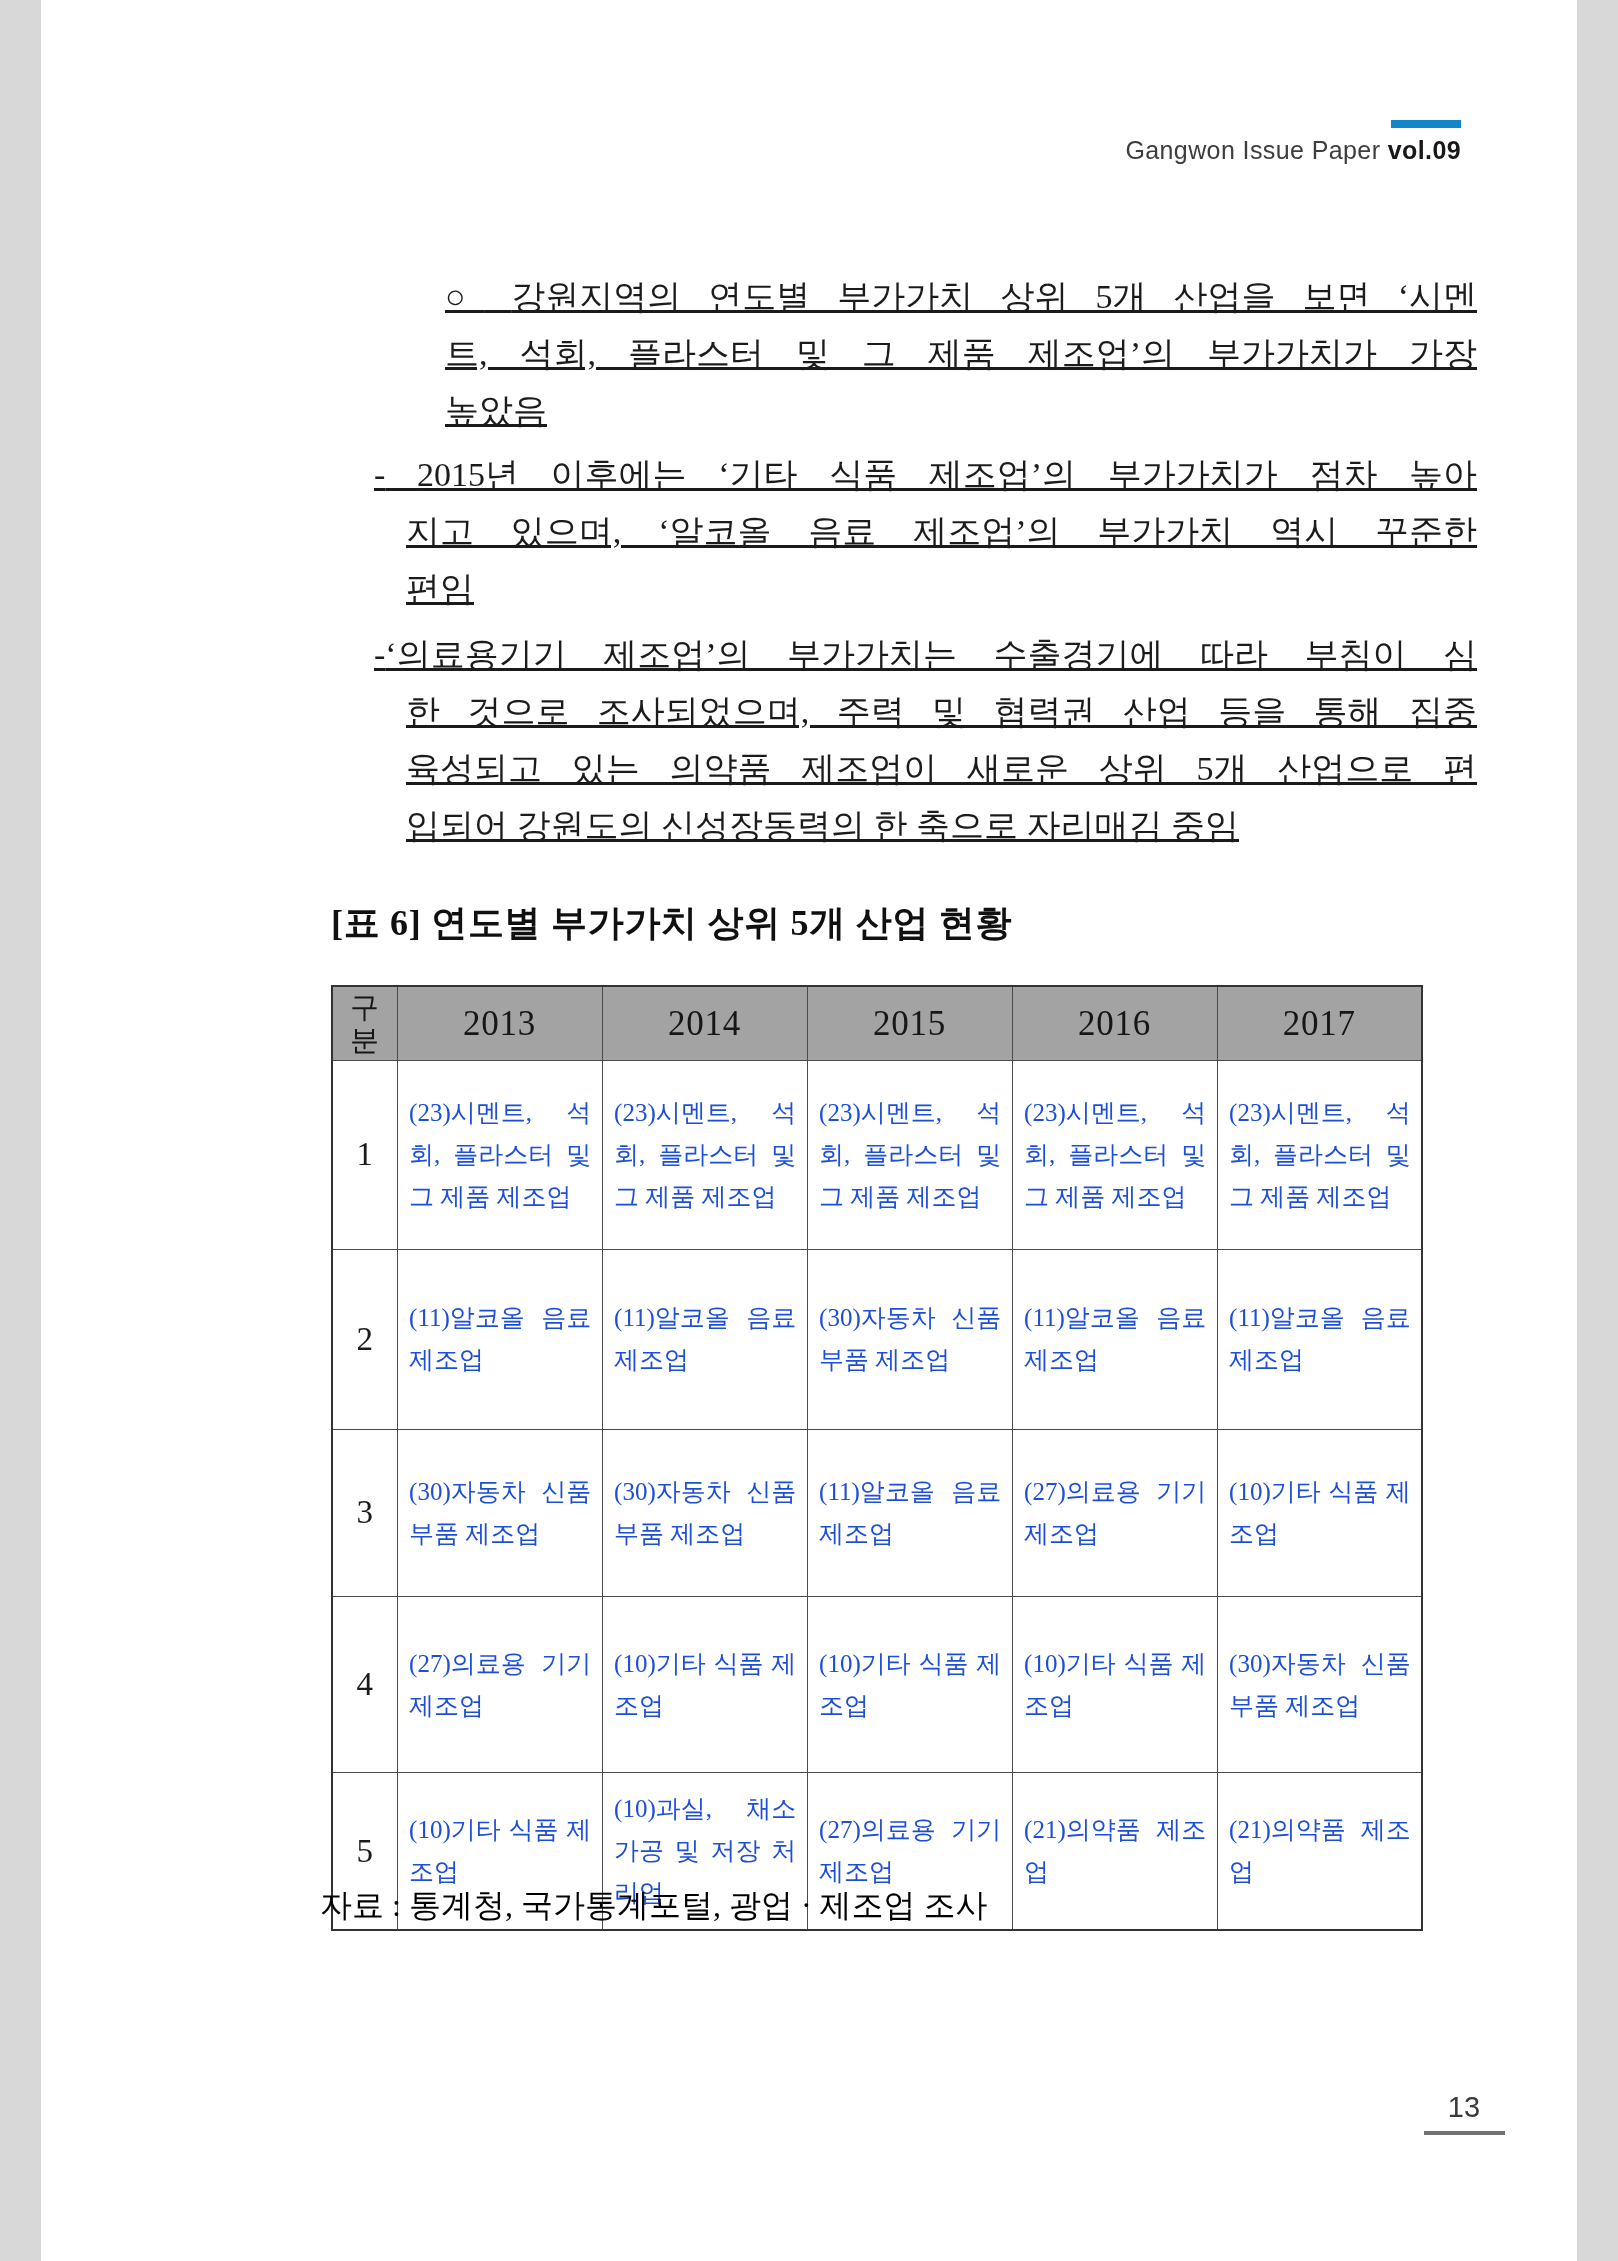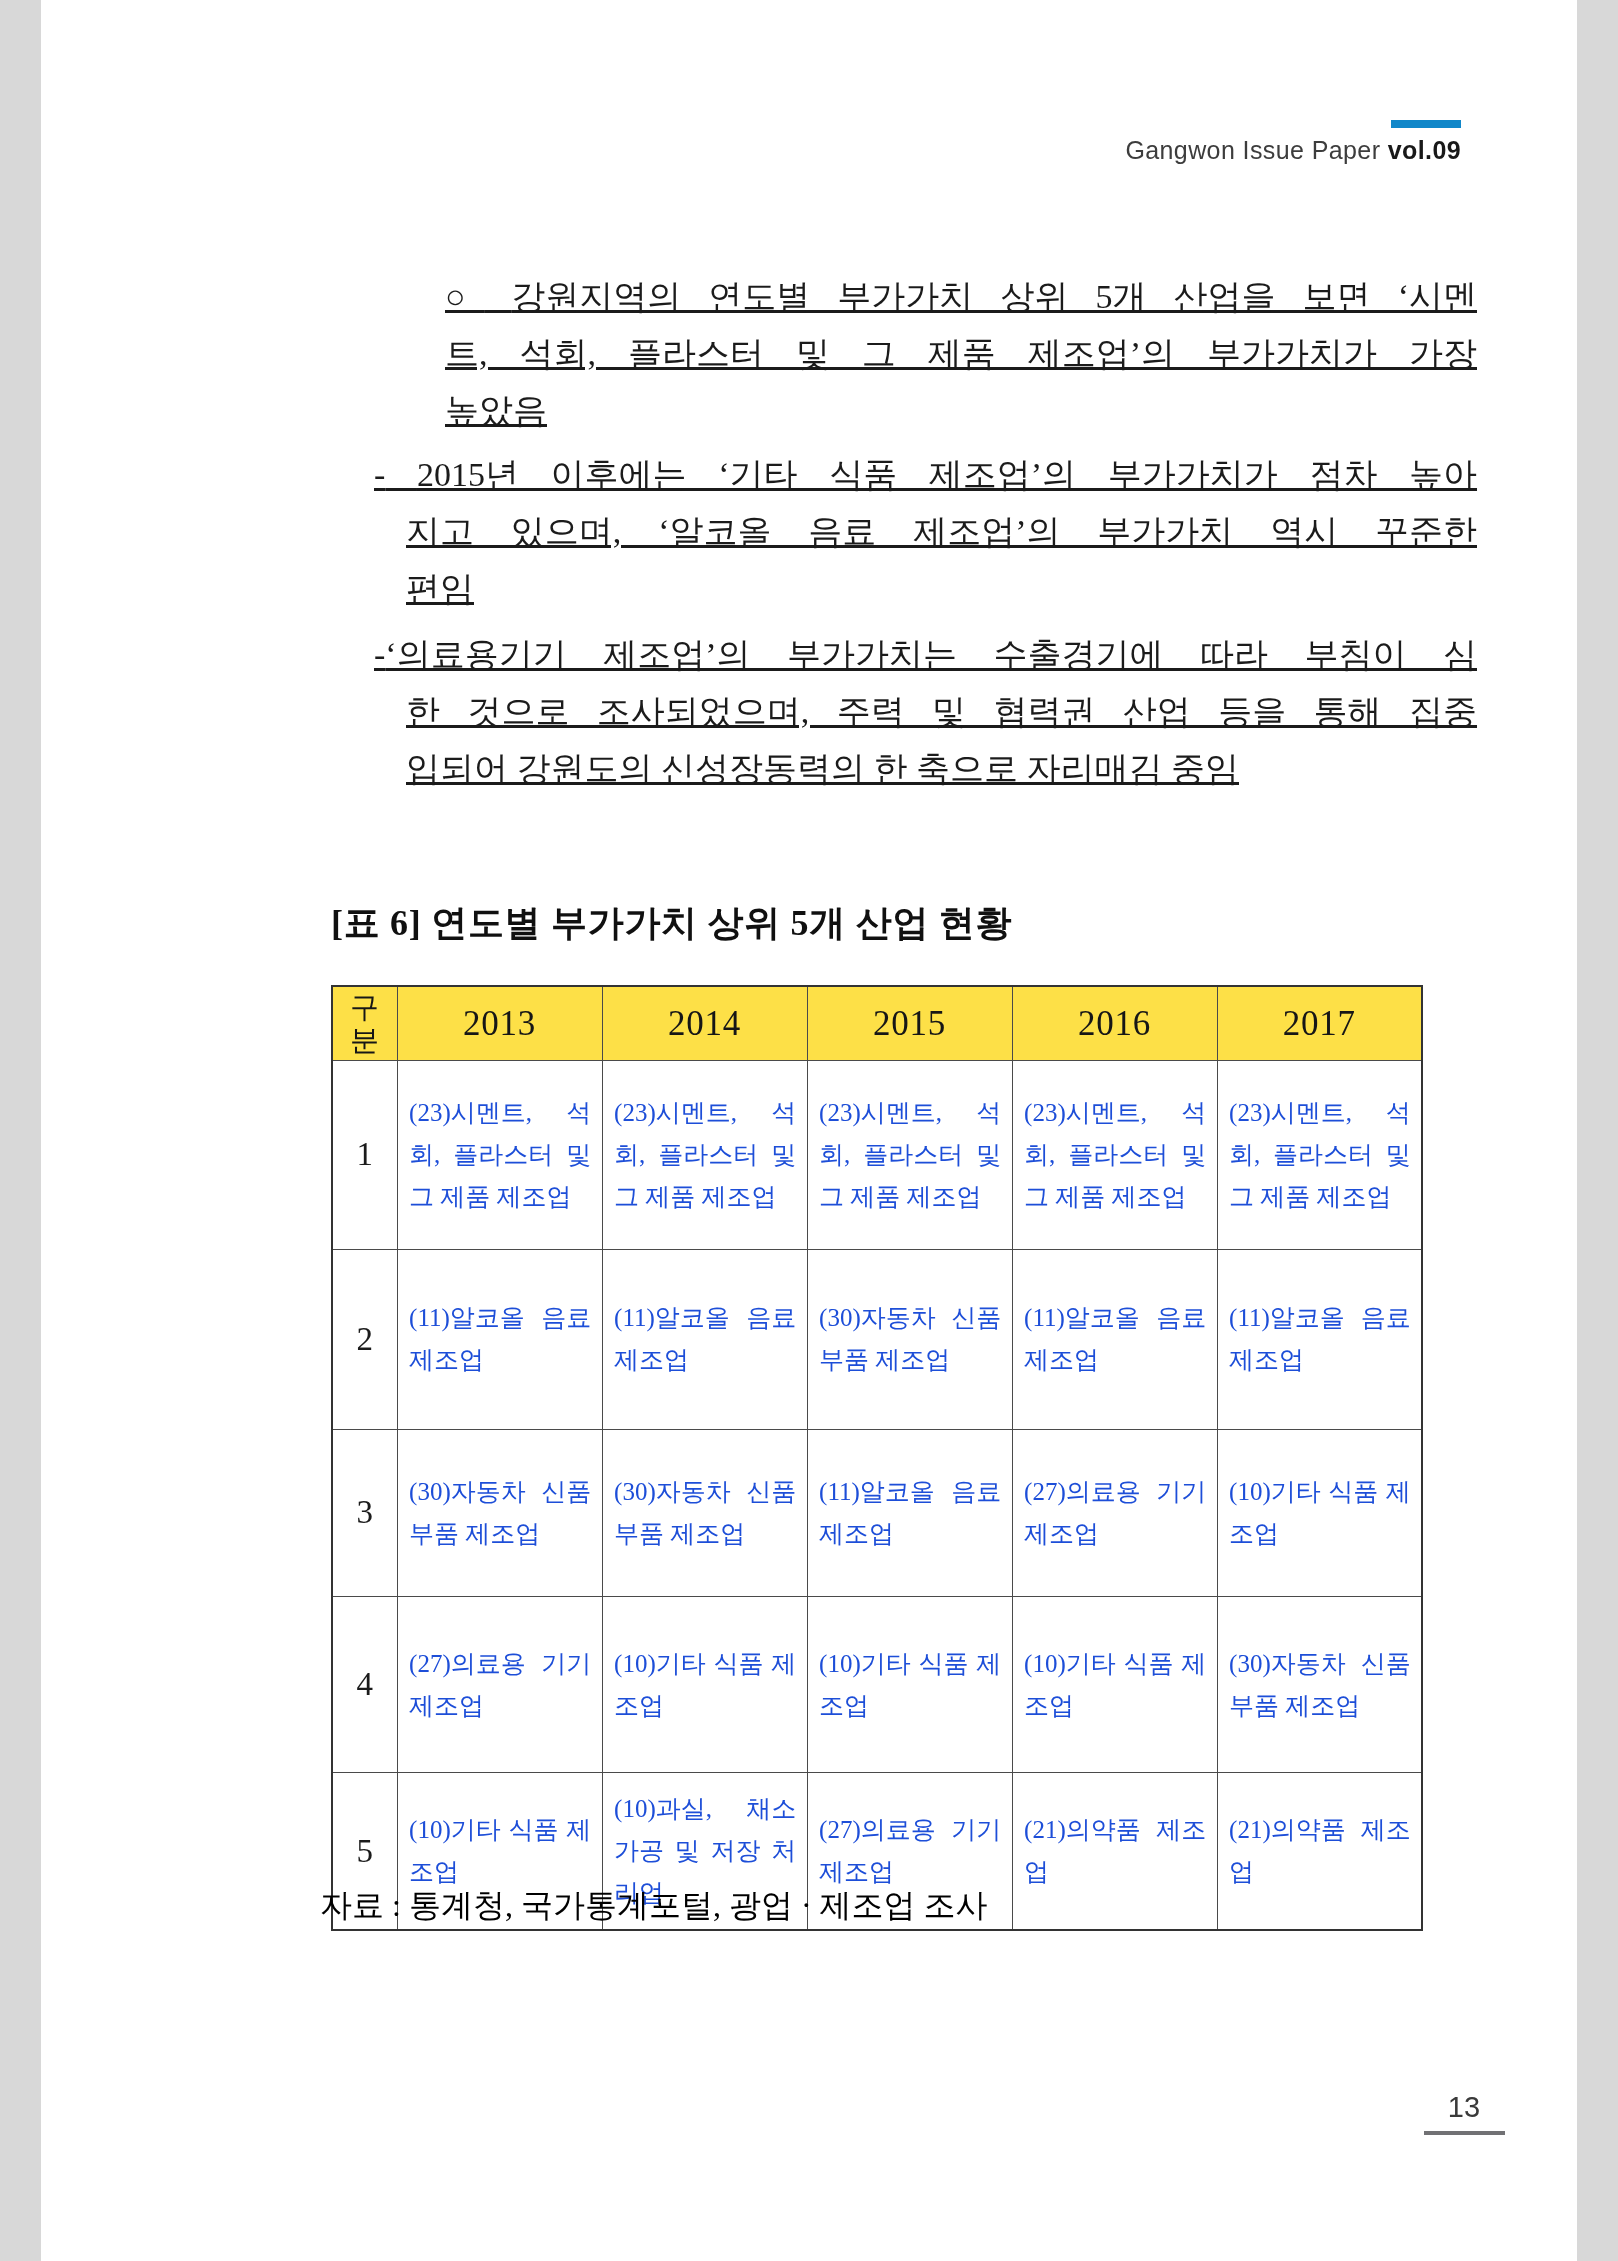--- a/index.html
+++ b/index.html
@@ -79,21 +79,21 @@
     left: 290px; top: 985px;
     width: 1088px;
     border-collapse: collapse;
     table-layout: fixed;
   }
   .industry-table th, .industry-table td {
     border: 1.5px solid #4a4a4a;
   }
   .industry-table { border: 2.2px solid #333333; }
   .industry-table thead th {
-    background: #fde047;
+    background: #a3a3a3;
     height: 71px;
     font-weight: 400;
     font-size: 35px;
     letter-spacing: 0.7px;
     color: #161616;
     text-align: center;
     vertical-align: middle;
   }
   .col-gubun { width: 65px; }
   .col-year  { width: 205px; }
@@ -177,20 +177,21 @@
         <span class="marker">-</span>
         <span>2015년 이후에는 ‘기타 식품 제조업’의 부가가치가 점차 높아</span>
       </div>
       <div class="bline just">지고 있으며, ‘알코올 음료 제조업’의 부가가치 역시 꾸준한</div>
       <div class="bline">편임</div>
     </div>
 
     <div class="item-2">
       <div class="bline just first"><span class="marker">-</span><span>‘의료용기기 제조업’의 부가가치는 수출경기에 따라 부침이 심</span></div>
       <div class="bline just">한 것으로 조사되었으며, 주력 및 협력권 산업 등을 통해 집중</div>
+      <div class="bline just">육성되고 있는 의약품 제조업이 새로운 상위 5개 산업으로 편</div>
       <div class="bline">입되어 강원도의 신성장동력의 한 축으로 자리매김 중임</div>
     </div>
 
   </div>
 
   <div class="table-title">[표 6] 연도별 부가가치 상위 5개 산업 현황</div>
 
   <table class="industry-table">
     <colgroup>
       <col class="col-gubun">

